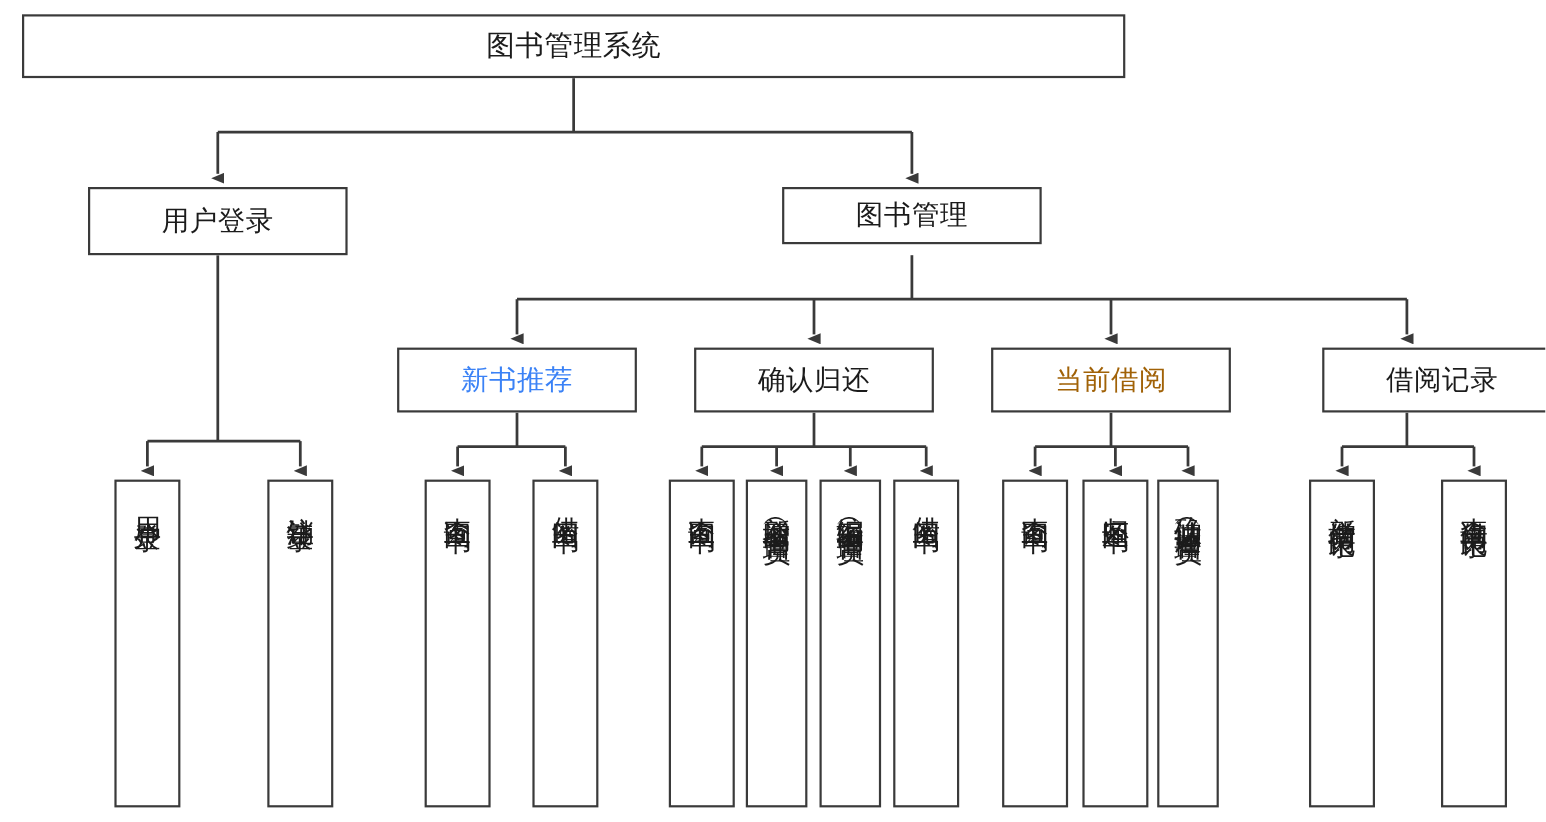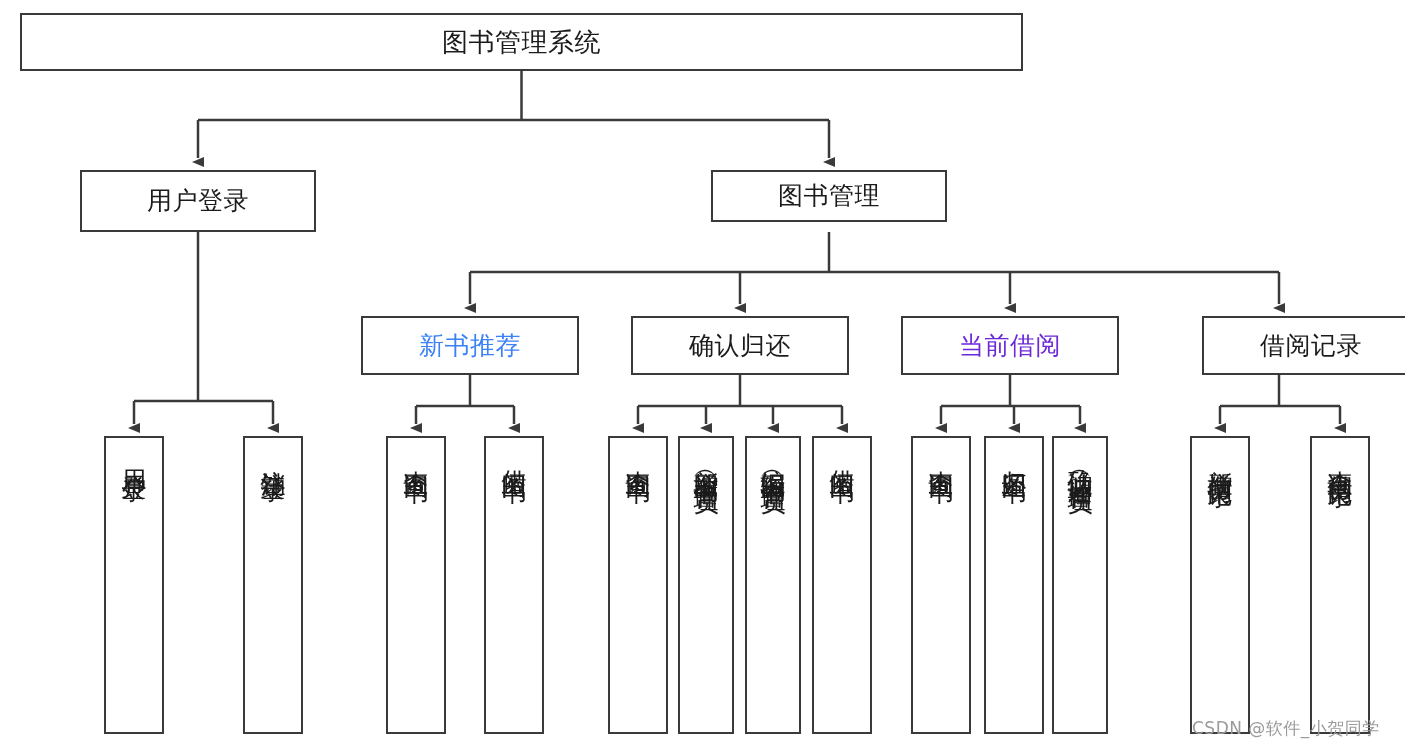--- a/index.html
+++ b/index.html
@@ -122,21 +122,21 @@
       </div>
       <div class="node horiz" style="left: 711px; top: 170px; width: 236px; height: 52px; border-color: rgb(58, 58, 58); color: rgb(27, 27, 27);">
         <span class="label">图书管理</span>
       </div>
       <div class="node horiz" style="left: 361px; top: 316px; width: 218px; height: 59px; border-color: rgb(58, 58, 58); color: #3b82f6;">
         <span class="label">新书推荐</span>
       </div>
       <div class="node horiz" style="left: 631px; top: 316px; width: 218px; height: 59px; border-color: rgb(58, 58, 58); color: rgb(27, 27, 27);">
         <span class="label">确认归还</span>
       </div>
-      <div class="node horiz" style="left: 901px; top: 316px; width: 218px; height: 59px; border-color: rgb(58, 58, 58); color: #6d28d9;">
+      <div class="node horiz" style="left: 901px; top: 316px; width: 218px; height: 59px; border-color: rgb(58, 58, 58); color: #a16207;">
         <span class="label">当前借阅</span>
       </div>
       <div class="node horiz" style="left: 1202px; top: 316px; width: 218px; height: 59px; border-color: rgb(58, 58, 58); color: rgb(27, 27, 27);">
         <span class="label">借阅记录</span>
       </div>
       <div class="node vert" style="left: 104px; top: 436px; width: 60px; height: 298px; border-color: rgb(58, 58, 58); color: rgb(27, 27, 27);">
         <span class="label">用户登录</span>
       </div>
       <div class="node vert" style="left: 243px; top: 436px; width: 60px; height: 298px; border-color: rgb(58, 58, 58); color: rgb(27, 27, 27);">
         <span class="label">注销登录</span>
@@ -169,14 +169,13 @@
         <span class="label">确认归还（管理员）</span>
       </div>
       <div class="node vert" style="left: 1190px; top: 436px; width: 60px; height: 298px; border-color: rgb(58, 58, 58); color: rgb(27, 27, 27);">
         <span class="label">新增借阅记录</span>
       </div>
       <div class="node vert" style="left: 1310px; top: 436px; width: 60px; height: 298px; border-color: rgb(58, 58, 58); color: rgb(27, 27, 27);">
         <span class="label">查询借阅记录</span>
       </div>
     </div>
 
-  <div class="watermark" style="left: 1192px; top: 717px; color: rgb(155, 155, 155);">CSDN @软件_小贺同学</div>
 </div>
 
 </body></html>

